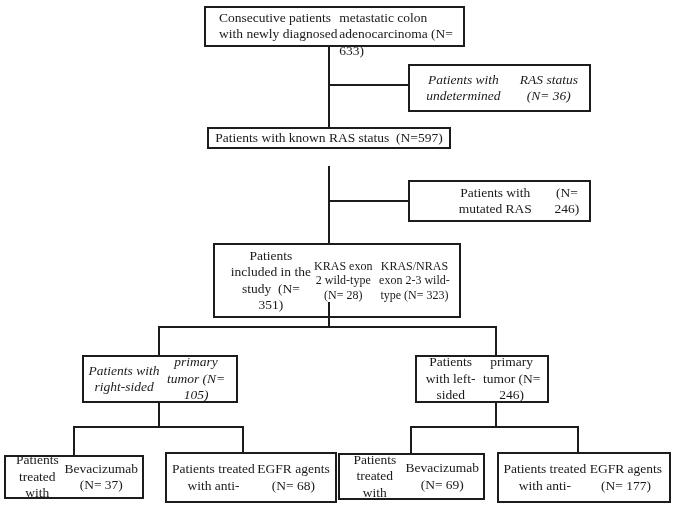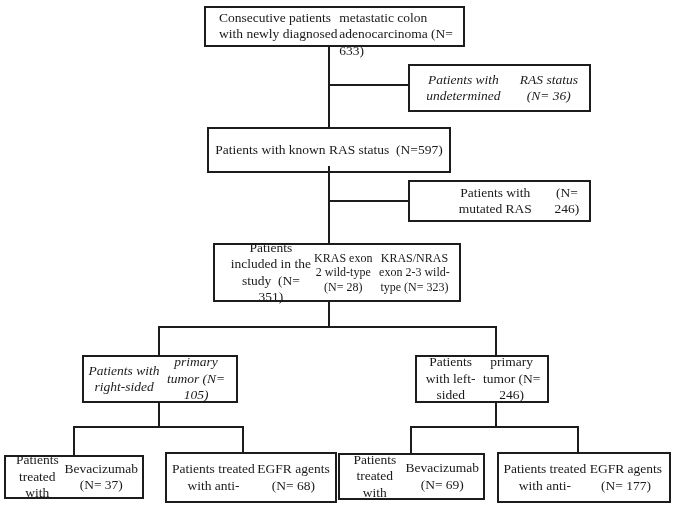--- a/index.html
+++ b/index.html
@@ -27,23 +27,23 @@
     padding: 2px 4px;
   }
   .ln { white-space: pre-wrap; }
   .sub { font-size: 12px; }
   .conn { position: absolute; background: #1c1c1c; }
 
   
   #box-consecutive  { left: 204px; top: 6px;   width: 261px; height: 41px;
                       align-items: flex-start; text-align: left; padding-left: 13px; }
   #box-undetermined { left: 408px; top: 64px;  width: 183px; height: 48px; font-style: italic; }
-  #box-known        { left: 207px; top: 127px; width: 244px; height: 46px; }
+  #box-known        { left: 207px; top: 127px; width: 244px; height: 22px; }
   #box-mutated      { left: 408px; top: 180px; width: 183px; height: 42px; padding-left: 32px; }
-  #box-included     { left: 213px; top: 243px; width: 248px; height: 59px; padding-left: 14px; }
+  #box-included     { left: 213px; top: 243px; width: 248px; height: 75px; padding-left: 14px; }
   #box-right-sided  { left: 82px;  top: 355px; width: 156px; height: 48px; font-style: italic; }
   #box-left-sided   { left: 415px; top: 355px; width: 134px; height: 48px; }
   #box-bev-right    { left: 4px;   top: 455px; width: 140px; height: 44px; }
   #box-egfr-right   { left: 165px; top: 452px; width: 172px; height: 51px; }
   #box-bev-left     { left: 338px; top: 453px; width: 147px; height: 47px; }
   #box-egfr-left    { left: 497px; top: 452px; width: 174px; height: 51px; }
 
   
   #v-top-known      { left: 328px; top: 47px;  width: 2px;   height: 80px; }
   #h-undetermined   { left: 330px; top: 84px;  width: 78px;  height: 2px; }

